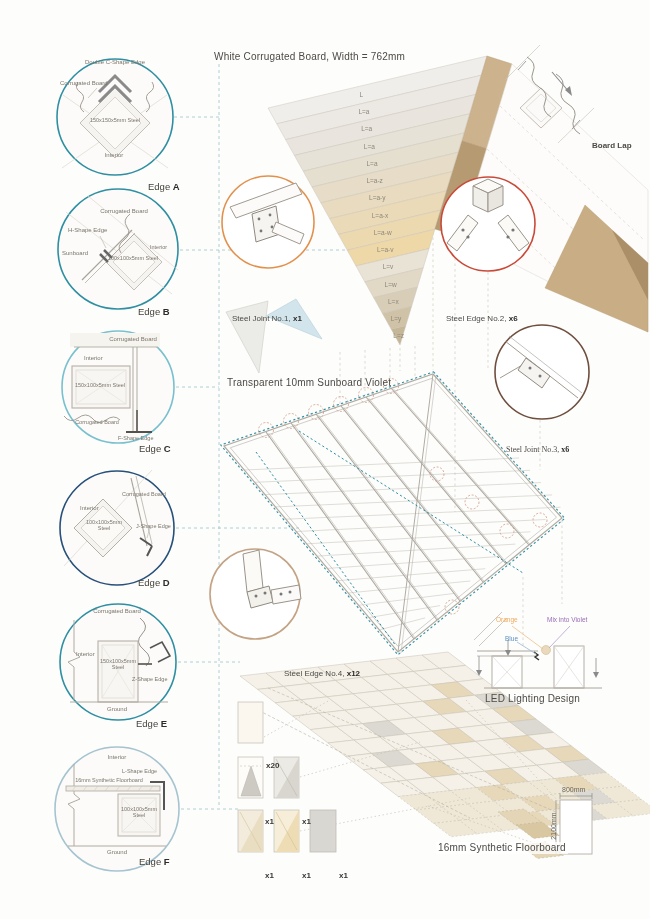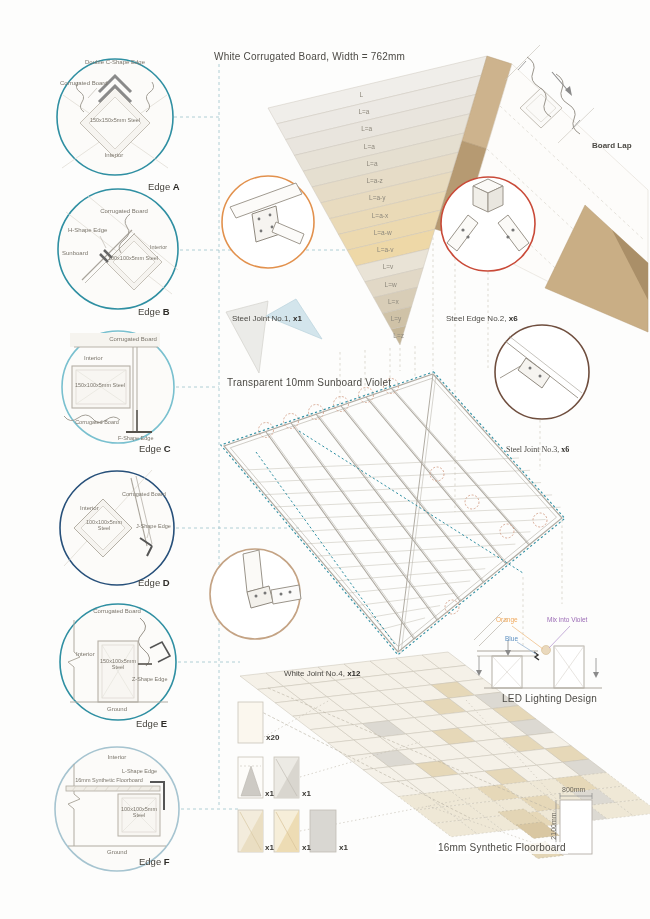--- a/index.html
+++ b/index.html
@@ -11,21 +11,21 @@
   .t8b{font-size:8px;font-weight:bold;color:#4c4a45;}
   .t7{font-size:7px;color:#6c685f;}
   .t65{font-size:6.5px;}
   .t6{font-size:6px;color:#7b766c;}
   .t55{font-size:5.5px;color:#7b766c;}
   .ctr{text-align:center;white-space:normal;}
   .cap{font-size:9.5px;color:#45423c;}
   .cap b{font-weight:bold;color:#2e2c28;}
   .jcap{font-size:8px;color:#4c4a45;margin-top:47px;}
   .jcap b{font-weight:bold;color:#2e2c28;}
-  .qty{font-size:8px;font-weight:bold;color:#3a3833;}
+  .qty{font-size:8px;font-weight:bold;color:#3a3833;margin-top:28px;}
   .led-orange{color:#f0a95c;}
   .led-violet{color:#9b6bb5;}
   .led-blue{color:#5b8fc0;}
   .whitebg{background:rgba(255,255,255,.78);padding:0 2px;}
   .slab{font:6.5px "Liberation Sans",sans-serif;fill:#8d887c;text-anchor:middle;}
 </style>
 </head>
 <body>
 
 <div id="canvas">
@@ -454,21 +454,21 @@
   </g>
 </svg>
 
 <div class="lbl t10" style="left:214px;top:51px;">White Corrugated Board, Width = 762mm</div>
 <div class="lbl t8b" style="left:547px;top:141px;margin-left:45px;">Board Lap</div>
 <div class="lbl t10" style="left:227px;top:377px;">Transparent 10mm Sunboard Violet</div>
 
 <div class="lbl jcap" style="left:232px;top:267px;"><span>Steel Joint No.1,</span> <b>x1</b></div>
 <div class="lbl jcap" style="left:446px;top:267px;"><span>Steel Edge No.2,</span> <b>x6</b></div>
 <div class="lbl jcap" style="left:506px;top:398px;font-family:Liberation Serif, serif;"><span>Steel Joint No.3,</span> <b>x6</b></div>
-<div class="lbl jcap" style="left:284px;top:622px;"><span>White Joint No.4,</span> <b>x12</b></div>
+<div class="lbl jcap" style="left:284px;top:622px;"><span>Steel Edge No.4,</span> <b>x12</b></div>
 
 <div class="lbl t6 ctr" style="left:75px;top:59px;width:80px;">Double C-Shape Edge</div>
 <div class="lbl t6" style="left:60px;top:80px;">Corrugated Board</div>
 <div class="lbl t55 ctr" style="left:85px;top:117px;width:60px;">150x150x5mm Steel</div>
 <div class="lbl t6 ctr" style="left:89px;top:152px;width:50px;">Interior</div>
 <div class="lbl cap" style="left:148px;top:182px;"><span>Edge</span> <b>A</b></div>
 
 <div class="lbl t6 ctr" style="left:94px;top:208px;width:60px;">Corrugated Board</div>
 <div class="lbl t6" style="left:68px;top:227px;">H-Shape Edge</div>
 <div class="lbl t6" style="left:62px;top:250px;">Sunboard</div>
@@ -499,21 +499,21 @@
 <div class="lbl t6 ctr" style="left:97px;top:754px;width:40px;">Interior</div>
 <div class="lbl t55" style="left:122px;top:768px;">L-Shape Edge</div>
 <div class="lbl t55 ctr" style="left:66px;top:777px;width:86px;">16mm Synthetic Floorboard</div>
 <div class="lbl t55 ctr" style="left:115px;top:806px;width:48px;">100x100x5mm Steel</div>
 <div class="lbl t6 ctr" style="left:97px;top:849px;width:40px;">Ground</div>
 <div class="lbl cap" style="left:139px;top:857px;"><span>Edge</span> <b>F</b></div>
 
 <div class="lbl t65 led-orange" style="left:496px;top:616px;">Orange</div>
 <div class="lbl t65 led-violet" style="left:547px;top:616px;">Mix into Violet</div>
 <div class="lbl t65 led-blue" style="left:505px;top:635px;">Blue</div>
-<div class="lbl t10" style="left:502px;top:693px;">LED Lighting Design</div>
+<div class="lbl t10" style="left:485px;top:693px;">LED Lighting Design</div>
 
 <div class="lbl t10 whitebg" style="left:436px;top:842px;">16mm Synthetic Floorboard</div>
 <div class="lbl t7" style="left:562px;top:786px;">800mm</div>
 <div class="lbl t7 ctr" style="left:532px;top:822px;width:44px;transform:rotate(-90deg);">2100mm</div>
 
 <div class="lbl qty" style="left:266px;top:733px;">x20</div>
 <div class="lbl qty" style="left:265px;top:789px;">x1</div>
 <div class="lbl qty" style="left:302px;top:789px;">x1</div>
 <div class="lbl qty" style="left:265px;top:843px;">x1</div>
 <div class="lbl qty" style="left:302px;top:843px;">x1</div>

